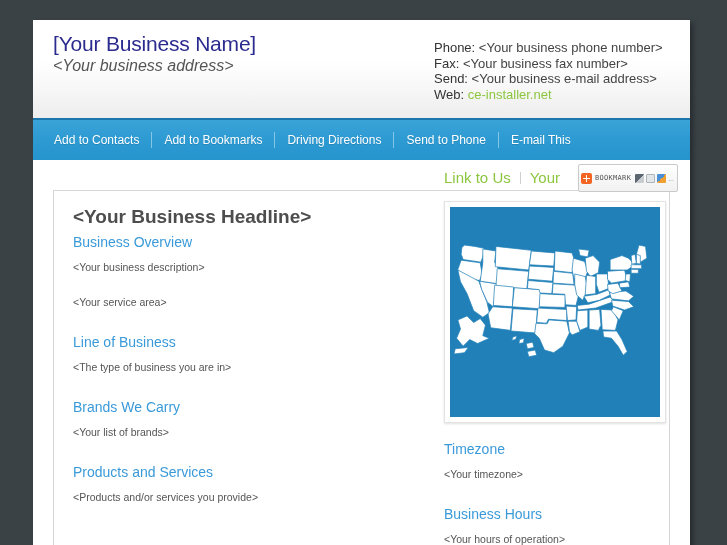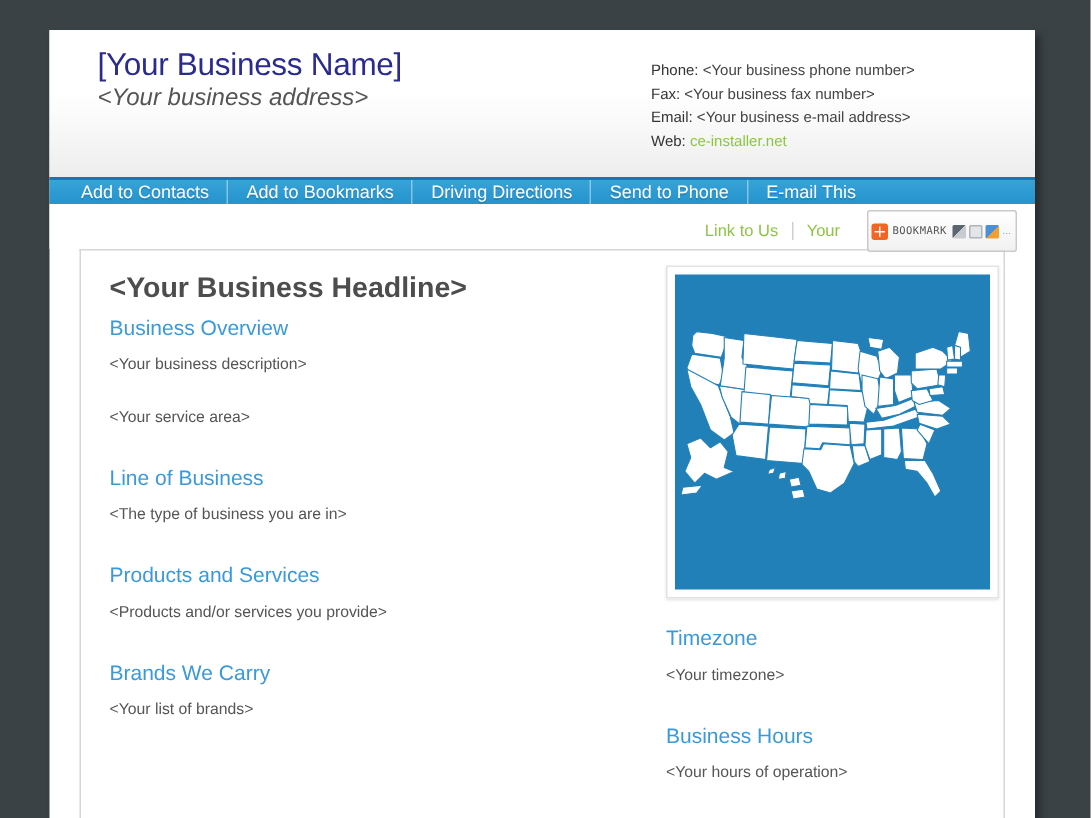--- a/index.html
+++ b/index.html
@@ -29,21 +29,21 @@
   
   #header {
     position: relative;
     height: 98px;
     background: linear-gradient(to bottom, #ffffff 0%, #ffffff 42%, #f7f7f7 70%, #ededed 100%);
     border-bottom: 2px solid #1a76ab;
     overflow: hidden;
   }
   #biz-identity {
     position: absolute;
-    left: 32px;
+    left: 20px;
     top: 11px;
   }
   #biz-name {
     color: #2b2b8f;
     font-size: 21px;
     font-weight: normal;
     letter-spacing: -0.2px;
     margin: 0;
     line-height: 26px;
     white-space: nowrap;
@@ -53,21 +53,21 @@
     font-size: 16px;
     margin-top: 2px;
     line-height: 13px;
     white-space: nowrap;
     font-style: italic;
   }
   #contact-block {
     position: absolute;
     left: 401px;
     top: 20px;
-    font-size: 10px;
+    font-size: 13px;
     color: #444444;
     line-height: 15.5px;
   }
   .contact-line {
     white-space: nowrap;
   }
   .contact-label {
     color: #333333;
   }
   .contact-value {
@@ -75,21 +75,21 @@
   }
   #web-link {
     color: #8cc63f;
     text-decoration: none;
   }
 
   
   #main-nav {
     display: flex;
     align-items: center;
-    height: 16px;
+    height: 40px;
     background: linear-gradient(to bottom, #3aa3d8 0%, #2e9bd3 45%, #2694cd 100%);
     padding-left: 9px;
     box-sizing: border-box;
   }
   .nav-item {
     color: #ffffff;
     font-size: 12px;
     line-height: 31px;
     padding: 0 12px;
     cursor: pointer;
@@ -110,21 +110,21 @@
   }
   #util-right {
     position: absolute;
     right: 12px;
     top: 4px;
     display: flex;
     align-items: center;
   }
   .util-link {
     color: #8cc63f;
-    font-size: 11px;
+    font-size: 15px;
     text-decoration: none;
     padding: 0 9px;
     line-height: 18px;
     cursor: pointer;
   }
   .util-sep {
     width: 1px;
     height: 12px;
     background: #cfcfcf;
   }
@@ -264,21 +264,21 @@
     <div id="contact-block">
       <div class="contact-line">
         <span class="contact-label">Phone:</span>
         <span class="contact-value">&lt;Your business phone number&gt;</span>
       </div>
       <div class="contact-line">
         <span class="contact-label">Fax:</span>
         <span class="contact-value">&lt;Your business fax number&gt;</span>
       </div>
       <div class="contact-line">
-        <span class="contact-label">Email:</span>
+        <span class="contact-label">Send:</span>
         <span class="contact-value">&lt;Your business e-mail address&gt;</span>
       </div>
       <div class="contact-line">
         <span class="contact-label">Web:</span>
         <a id="web-link" href="#">ce-installer.net</a>
       </div>
     </div>
 
   </div>
 
@@ -325,27 +325,27 @@
       <div class="sec-block">
         <p class="sec-body">&lt;Your service area&gt;</p>
       </div>
 
       <div class="sec-block">
         <h3 class="sec-title">Line of Business</h3>
         <p class="sec-body">&lt;The type of business you are in&gt;</p>
       </div>
 
       <div class="sec-block">
+        <h3 class="sec-title">Brands We Carry</h3>
+        <p class="sec-body">&lt;Your list of brands&gt;</p>
+      </div>
+
+      <div class="sec-block">
         <h3 class="sec-title">Products and Services</h3>
         <p class="sec-body">&lt;Products and/or services you provide&gt;</p>
-      </div>
-
-      <div class="sec-block">
-        <h3 class="sec-title">Brands We Carry</h3>
-        <p class="sec-body">&lt;Your list of brands&gt;</p>
       </div>
 
     </div>
 
     <div id="col-right">
 
       <div id="map-frame">
         <div id="map-inner">
           <svg viewBox="0 0 320 240" preserveAspectRatio="xMidYMid meet" aria-hidden="true">
             <g fill="#ffffff" stroke="#2280b8" stroke-width="1.1" stroke-linejoin="round">

